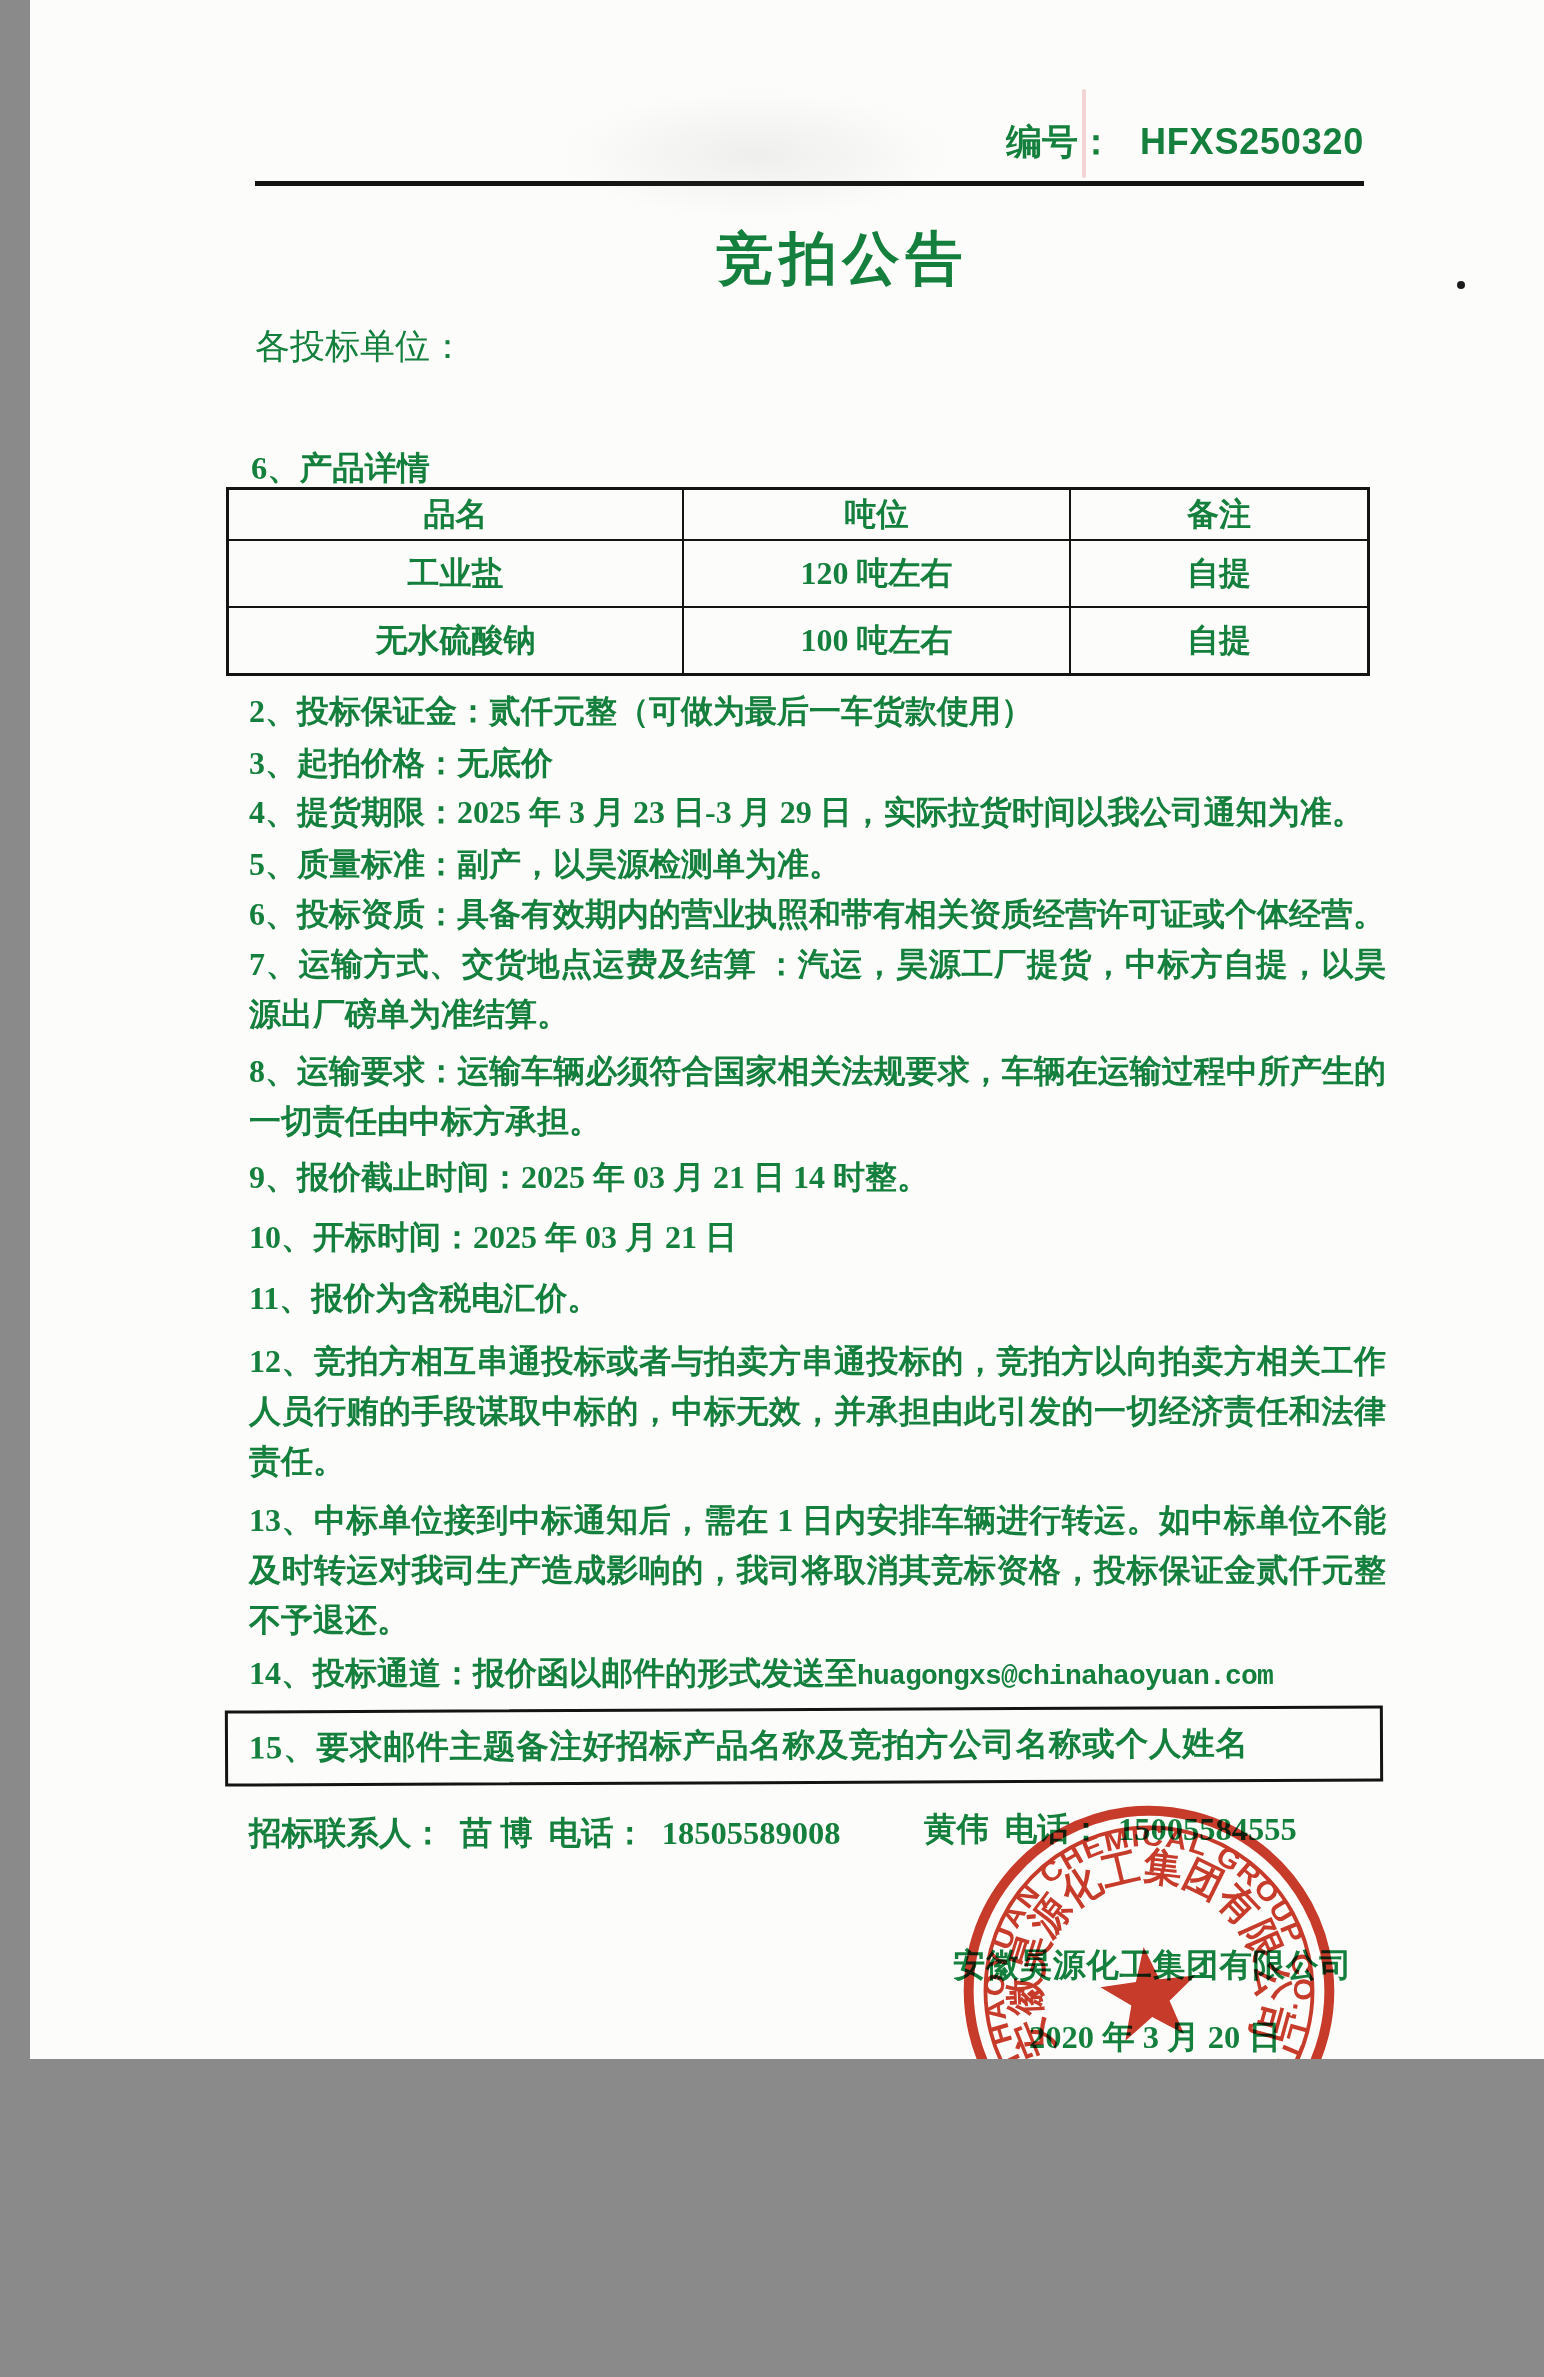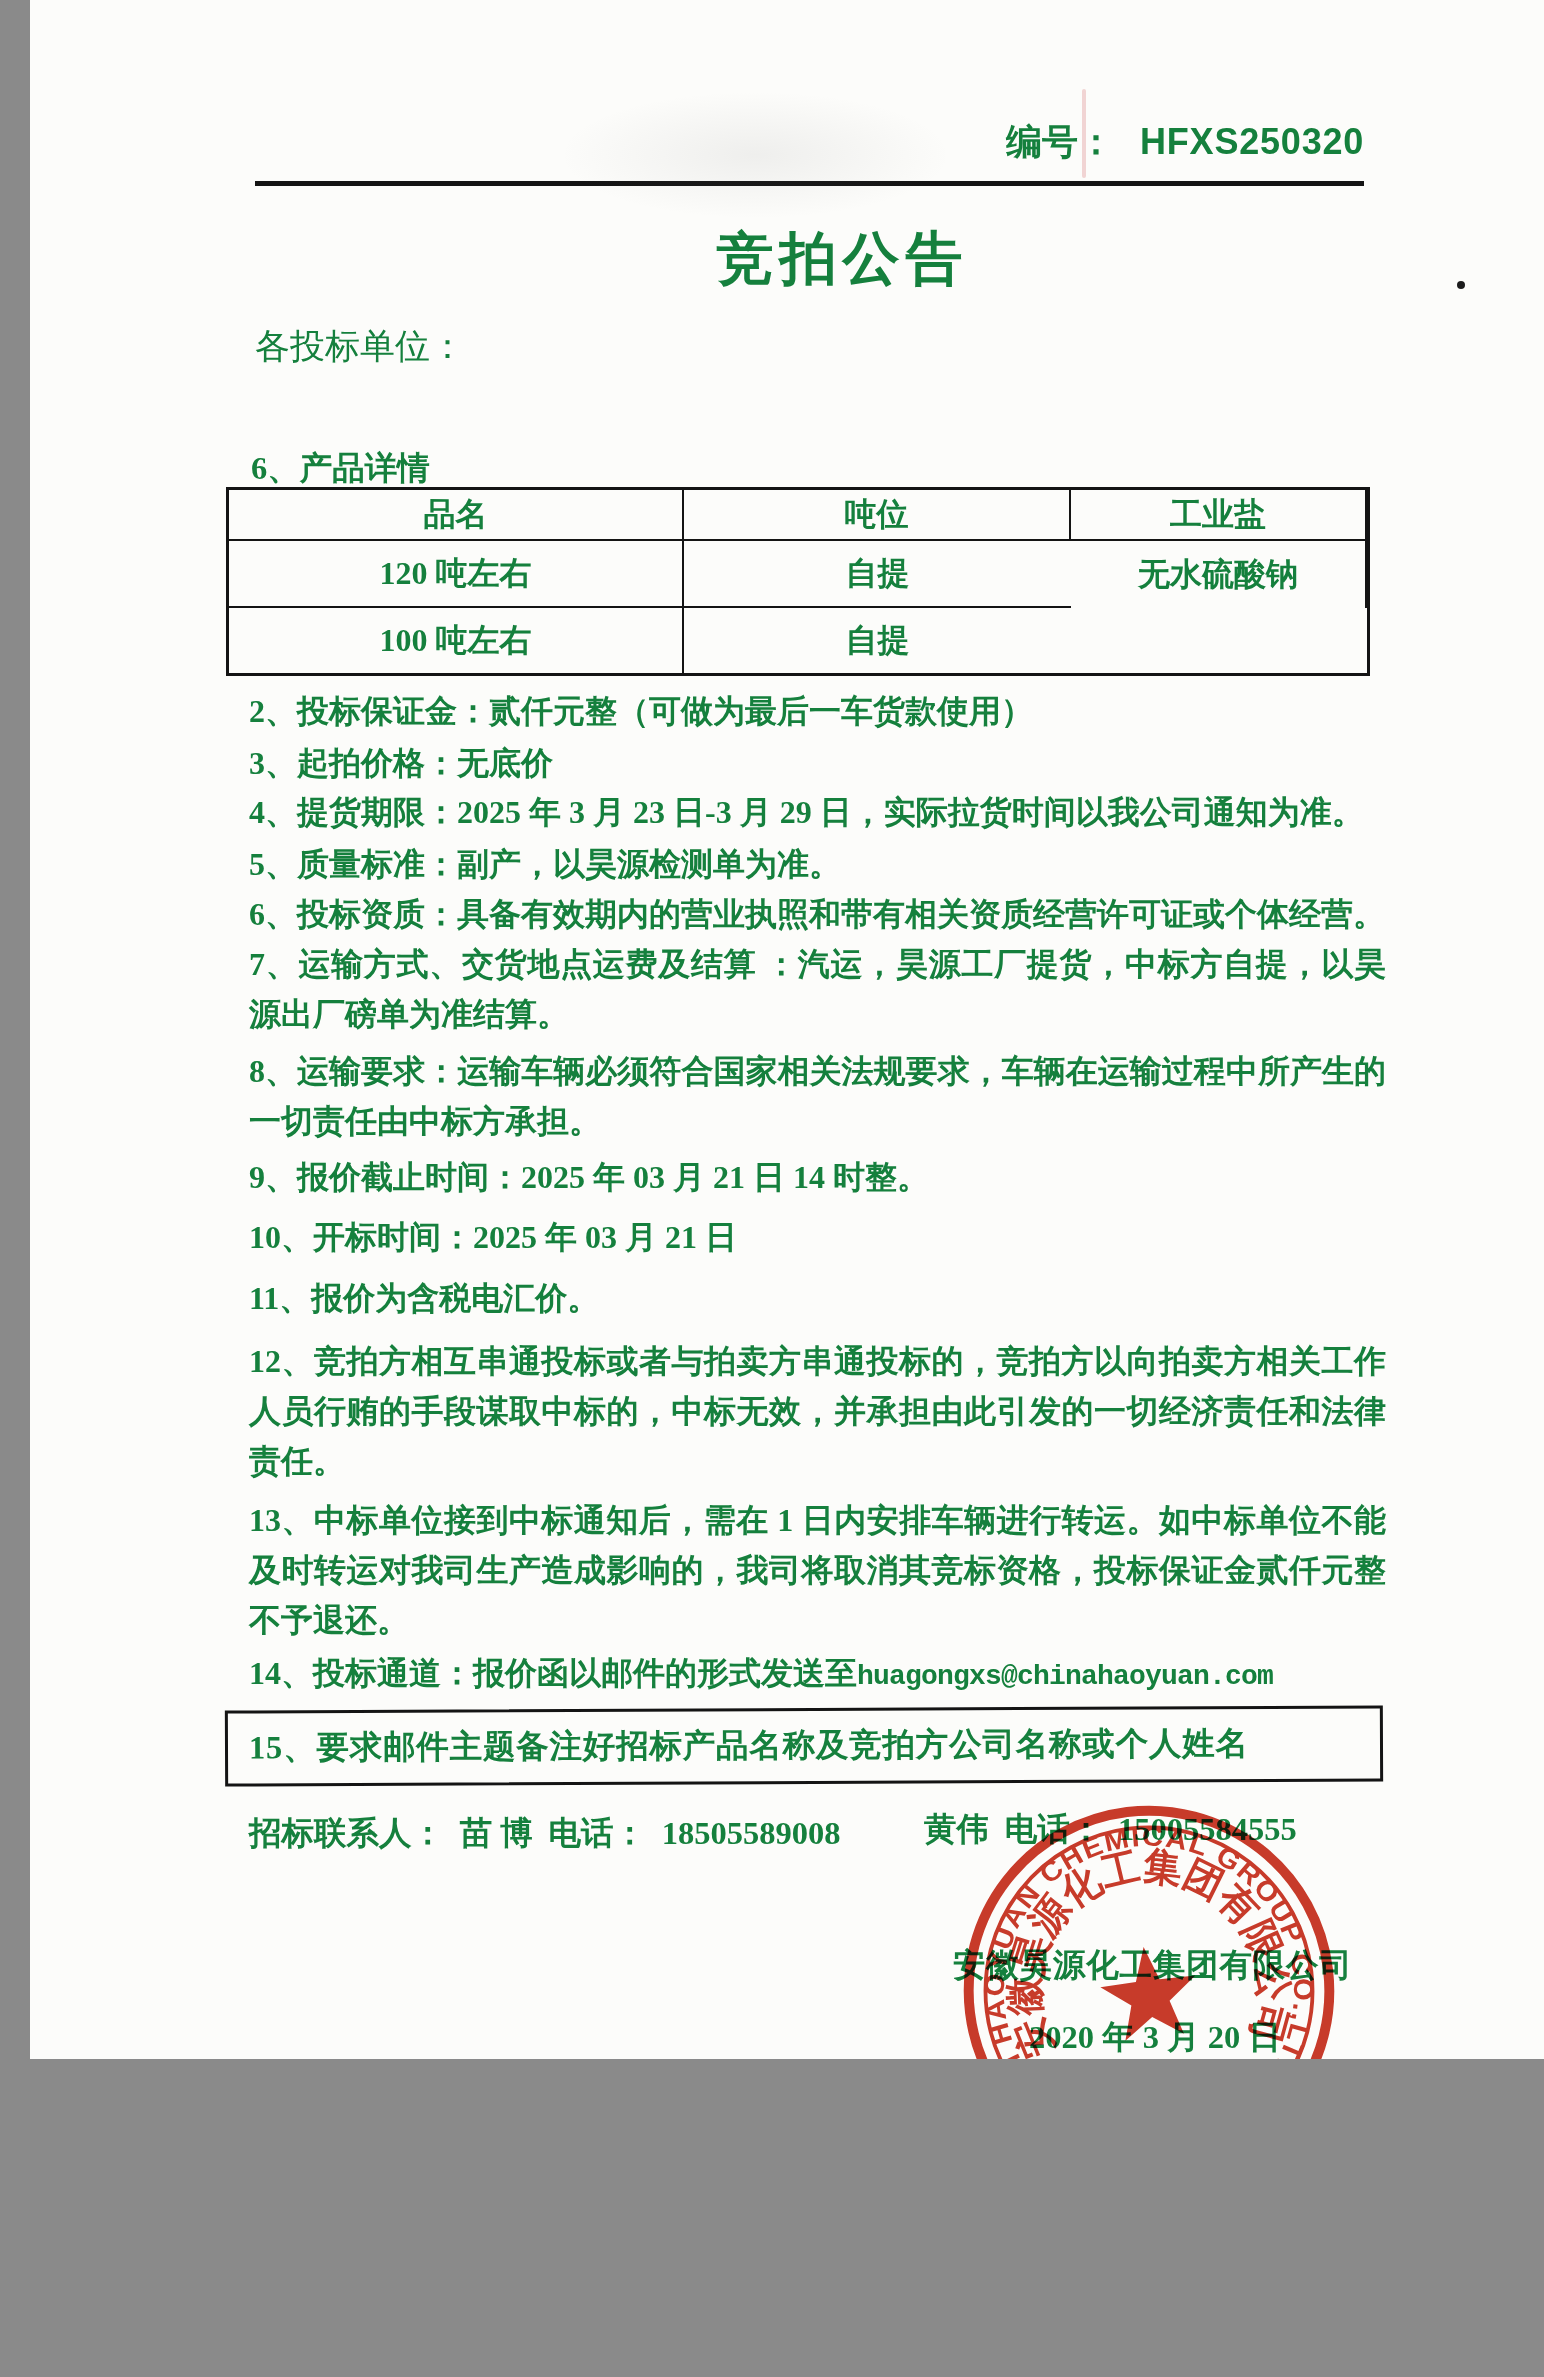--- a/index.html
+++ b/index.html
@@ -92,20 +92,21 @@
 
   <div class="abs doc-title">竞拍公告</div>
 
   <div class="abs salutation">各投标单位：</div>
 
   <div class="abs sec1">6、产品详情</div>
 
   <div class="abs product-table">
     <div class="cell">品名</div>
     <div class="cell">吨位</div>
+    <div class="cell last-col">备注</div>
 
     <div class="cell">工业盐</div>
     <div class="cell">120 吨左右</div>
     <div class="cell last-col">自提</div>
 
     <div class="cell last-row">无水硫酸钠</div>
     <div class="cell last-row">100 吨左右</div>
     <div class="cell last-col last-row">自提</div>
   </div>
 

